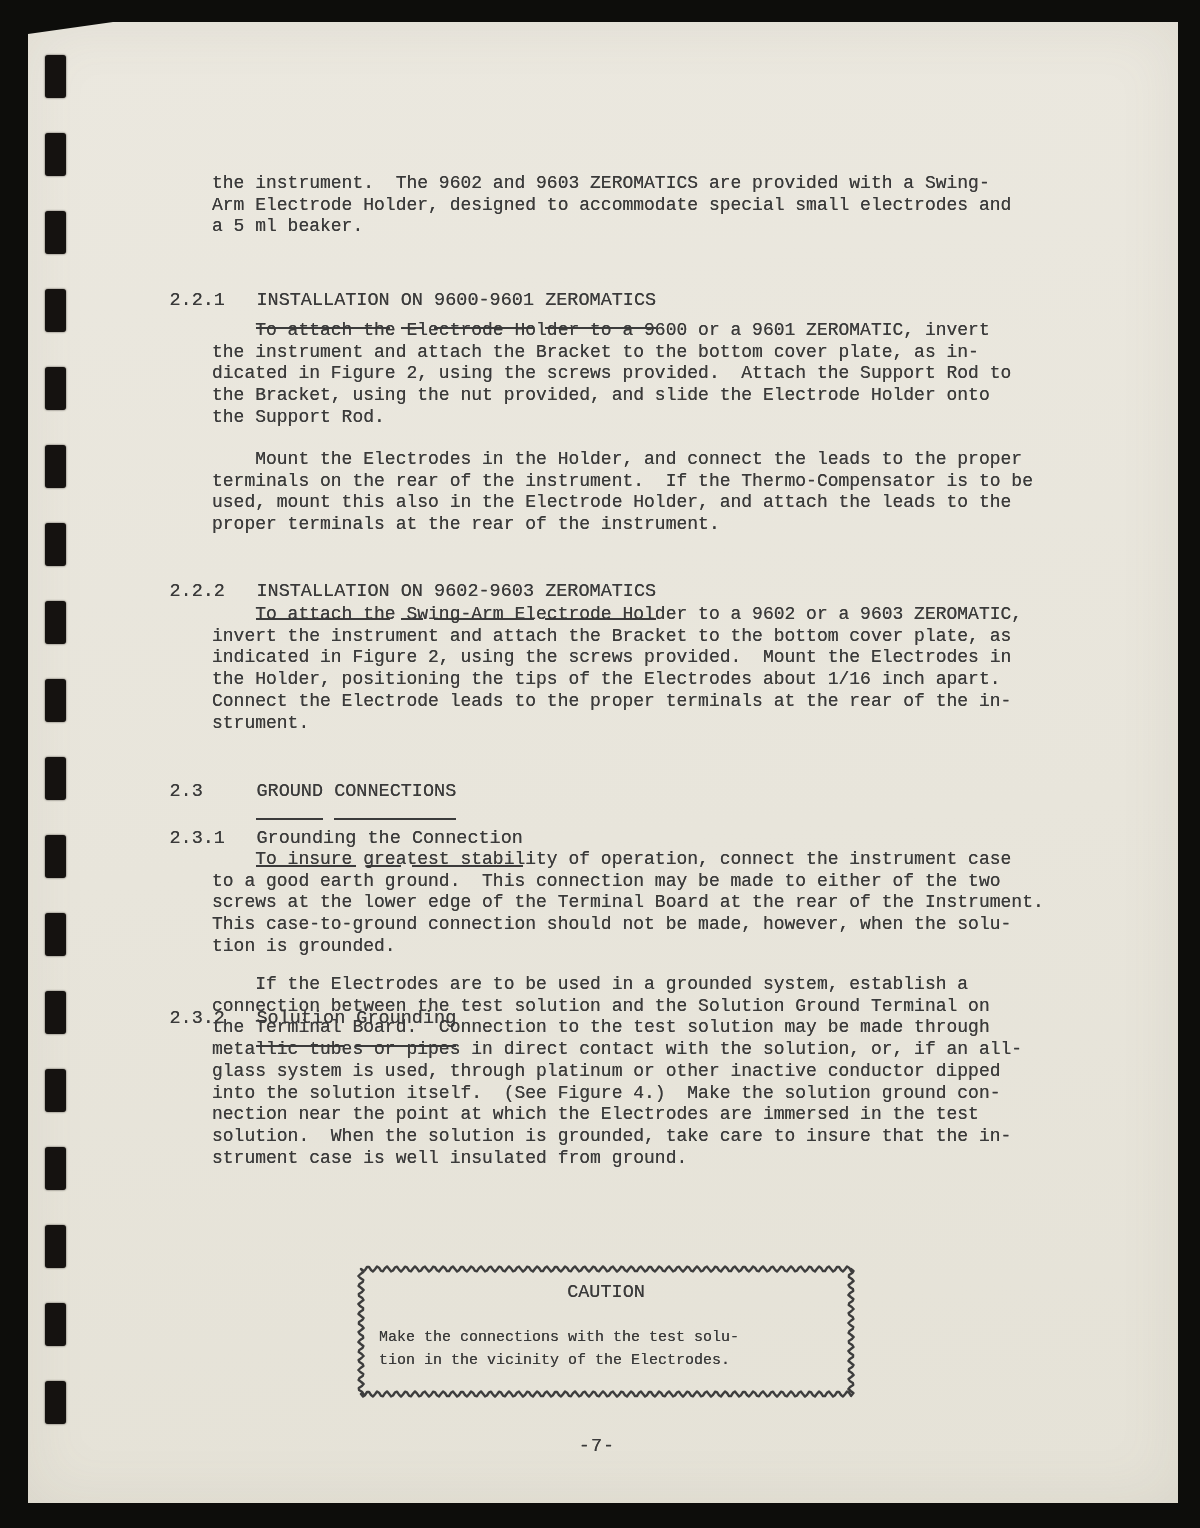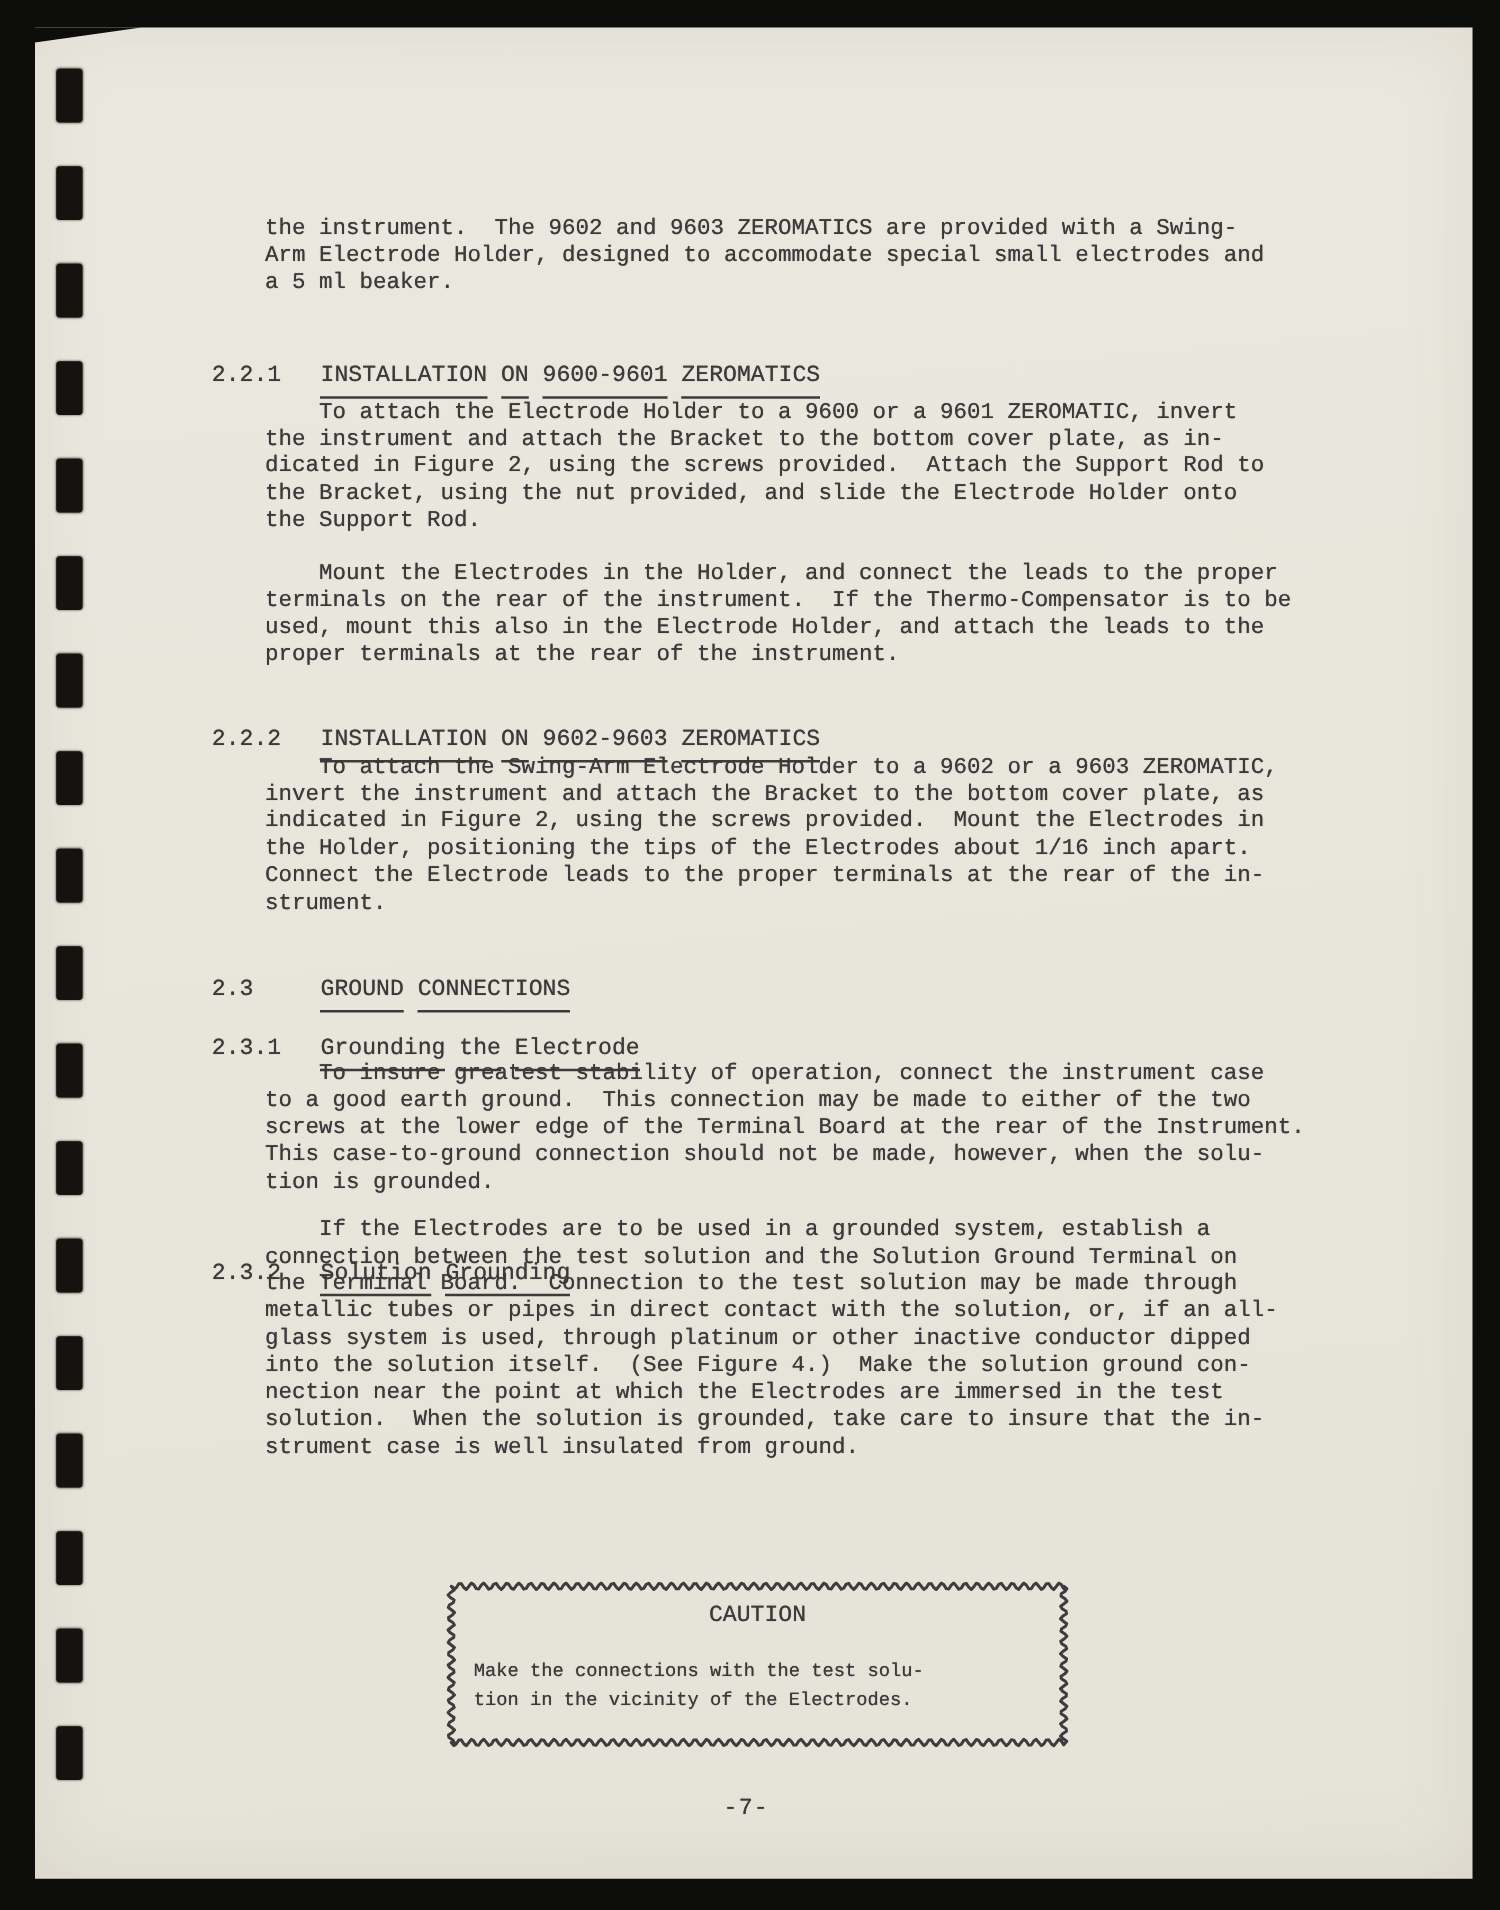--- a/index.html
+++ b/index.html
@@ -26,21 +26,21 @@
   .ink{ text-shadow:0 0 .6px rgba(55,55,55,.85); }
   .para{
     position:absolute;left:184px;white-space:pre;
     font-size:18px;line-height:21.7px;
   }
   .sec{
     position:absolute;left:97px;font-size:18.5px;line-height:21.7px;white-space:pre;
   }
   .sec .num{display:inline-block;min-width:87px;}
   .uw{
-    display:inline-block;border-bottom:2px solid #3b3b3b;line-height:20px;padding-bottom:6px;
+    display:inline-block;border-bottom:2px solid #3b3b3b;line-height:20px;padding-bottom:16px;
   }
   .caution{
     position:absolute;left:329px;top:1243px;width:498px;height:133px;
   }
   .caution svg{position:absolute;left:0;top:0;}
   .caution .cTitle{
     position:absolute;top:17px;left:0;right:0;text-align:center;
     font-size:18.5px;line-height:21.7px;
   }
   .caution .cBody{
@@ -83,21 +83,21 @@
 indicated in Figure 2, using the screws provided.  Mount the Electrodes in
 the Holder, positioning the tips of the Electrodes about 1/16 inch apart.
 Connect the Electrode leads to the proper terminals at the rear of the in-
 strument.</div>
 
   <div class="sec" style="top:737px">
     <span class="num">2.3</span><span class="uwords"><span class="uw">GROUND</span> <span class="uw">CONNECTIONS</span></span>
   </div>
 
   <div class="sec" style="top:784px">
-    <span class="num">2.3.1</span><span class="uwords"><span class="uw">Grounding</span> <span class="uw">the</span> <span class="uw">Electrode</span></span>
+    <span class="num">2.3.1</span><span class="uwords"><span class="uw">Grounding</span> <span class="uw">the</span> <span class="uw">Connection</span></span>
   </div>
   <div class="para" style="top:827px">    To insure greatest stability of operation, connect the instrument case
 to a good earth ground.  This connection may be made to either of the two
 screws at the lower edge of the Terminal Board at the rear of the Instrument.
 This case-to-ground connection should not be made, however, when the solu-
 tion is grounded.</div>
 
   <div class="sec" style="top:964px">
     <span class="num">2.3.2</span><span class="uwords"><span class="uw">Solution</span> <span class="uw">Grounding</span></span>
   </div>

